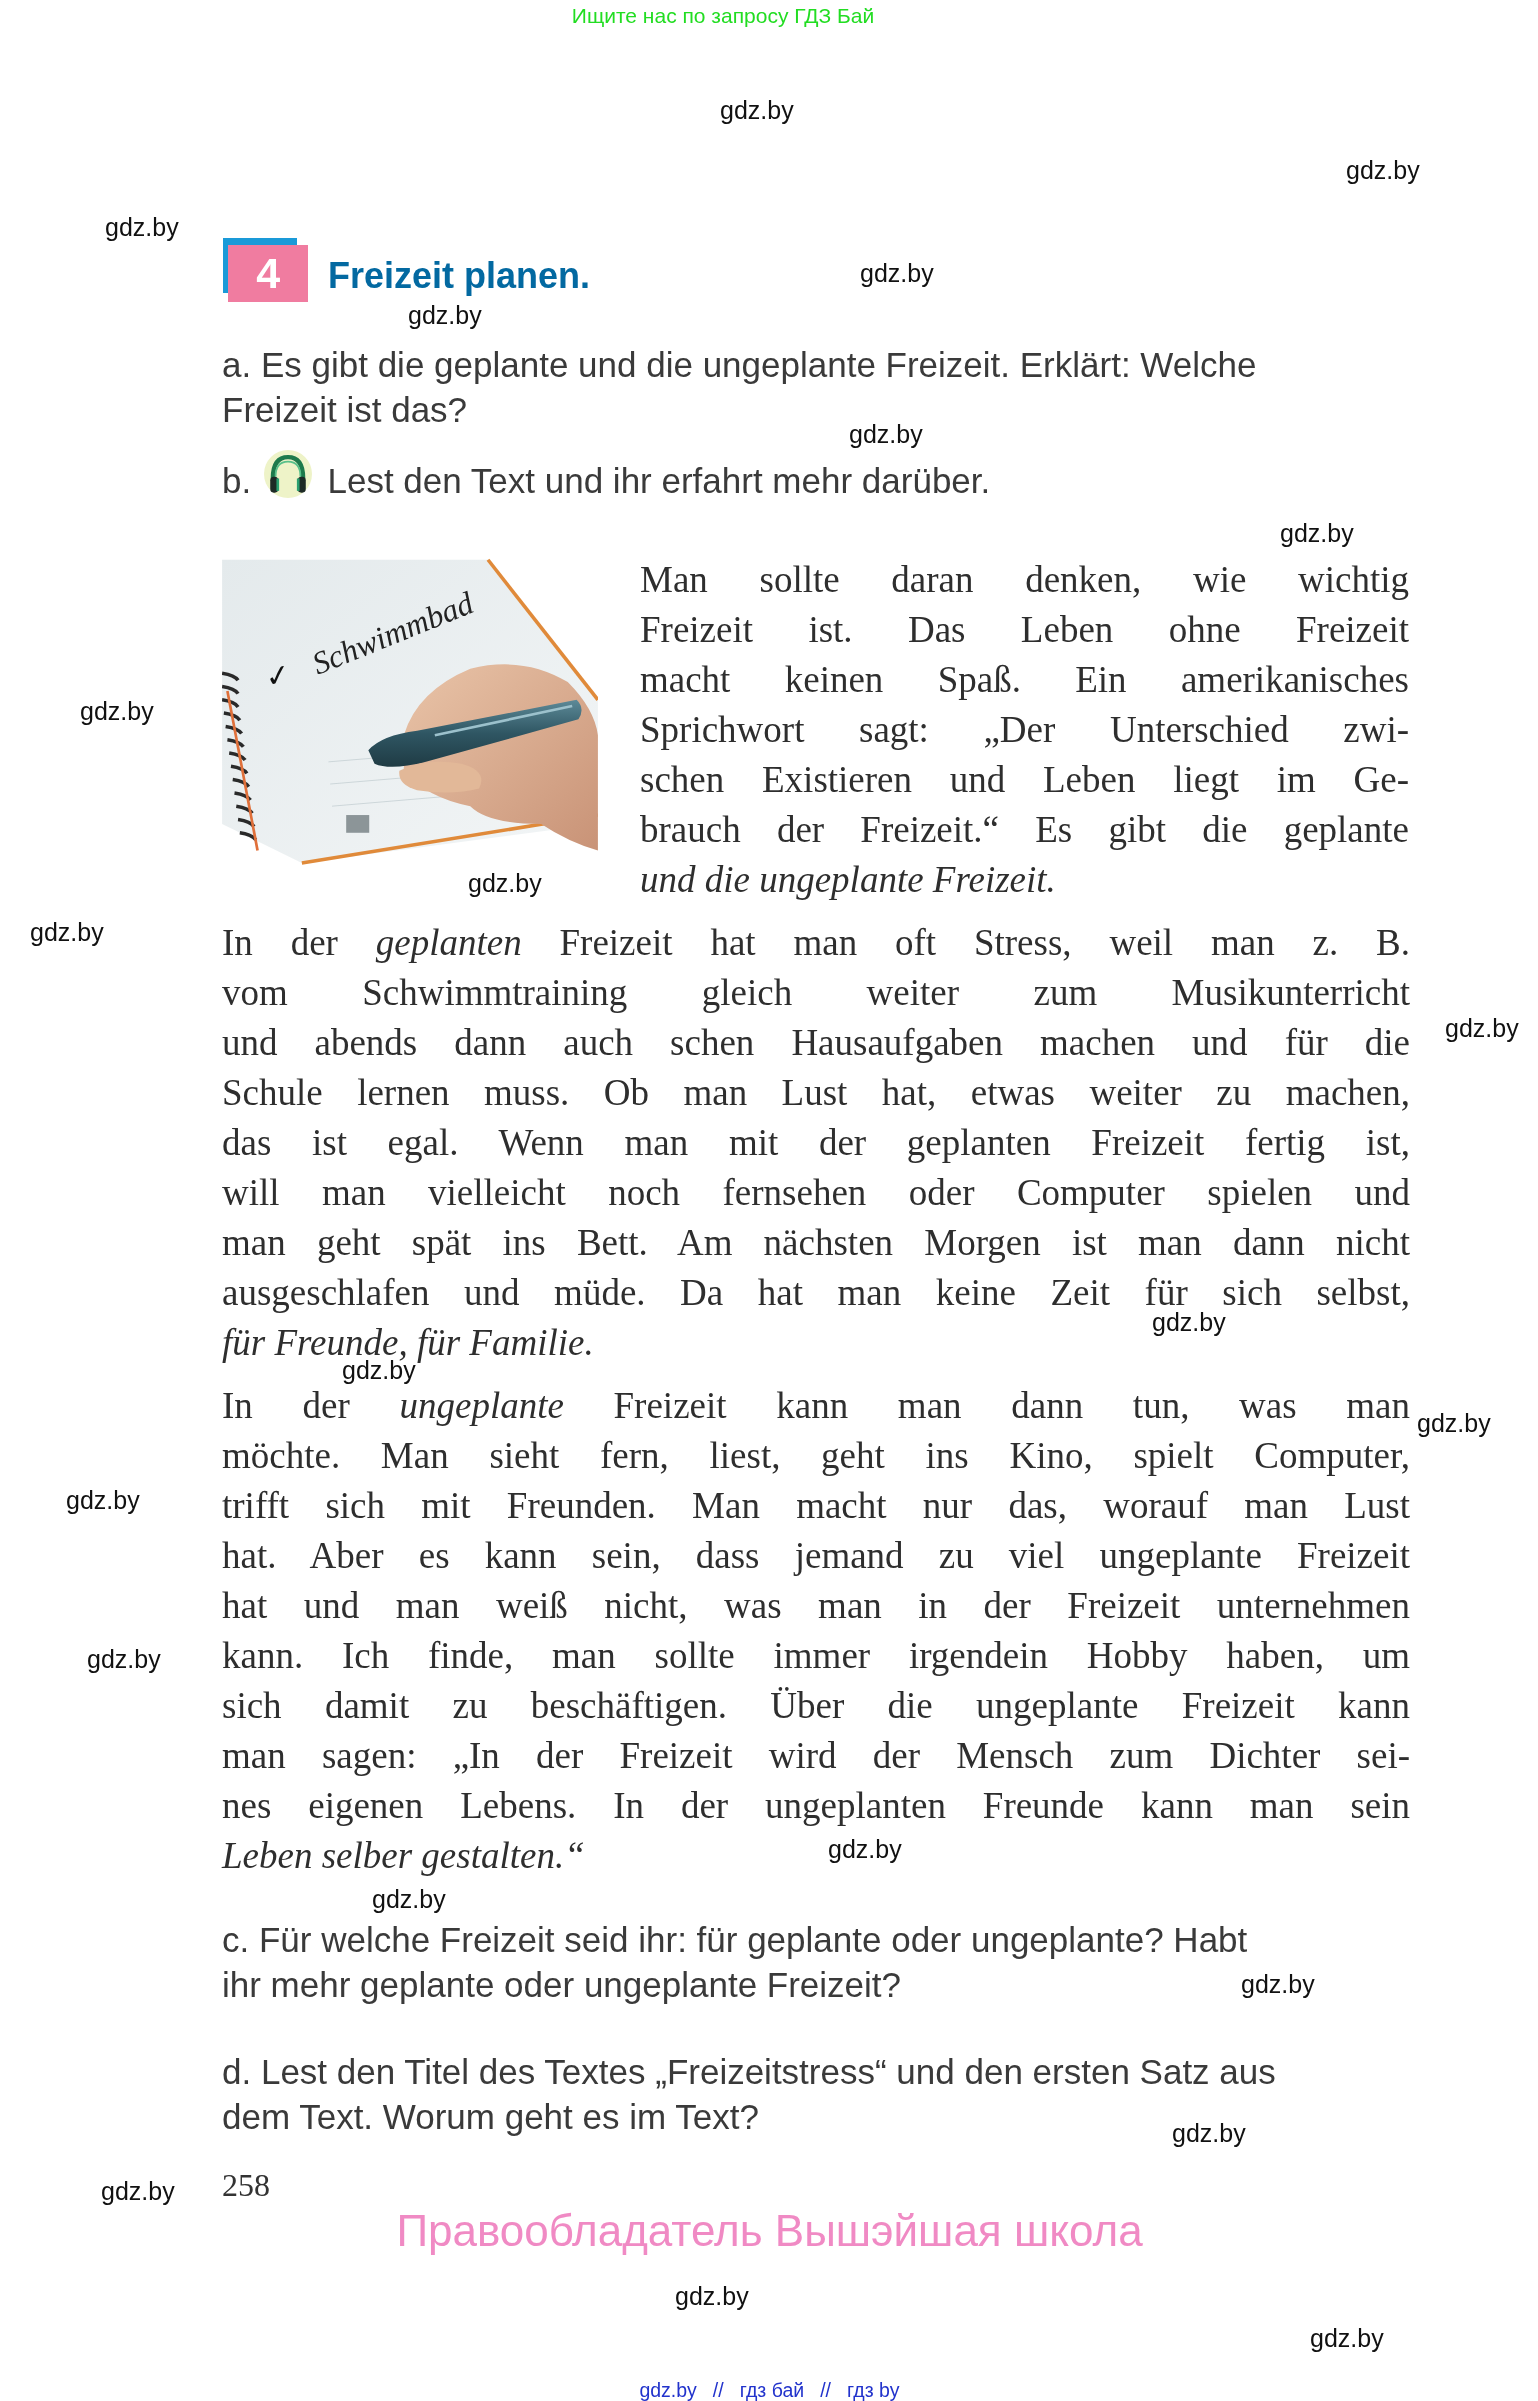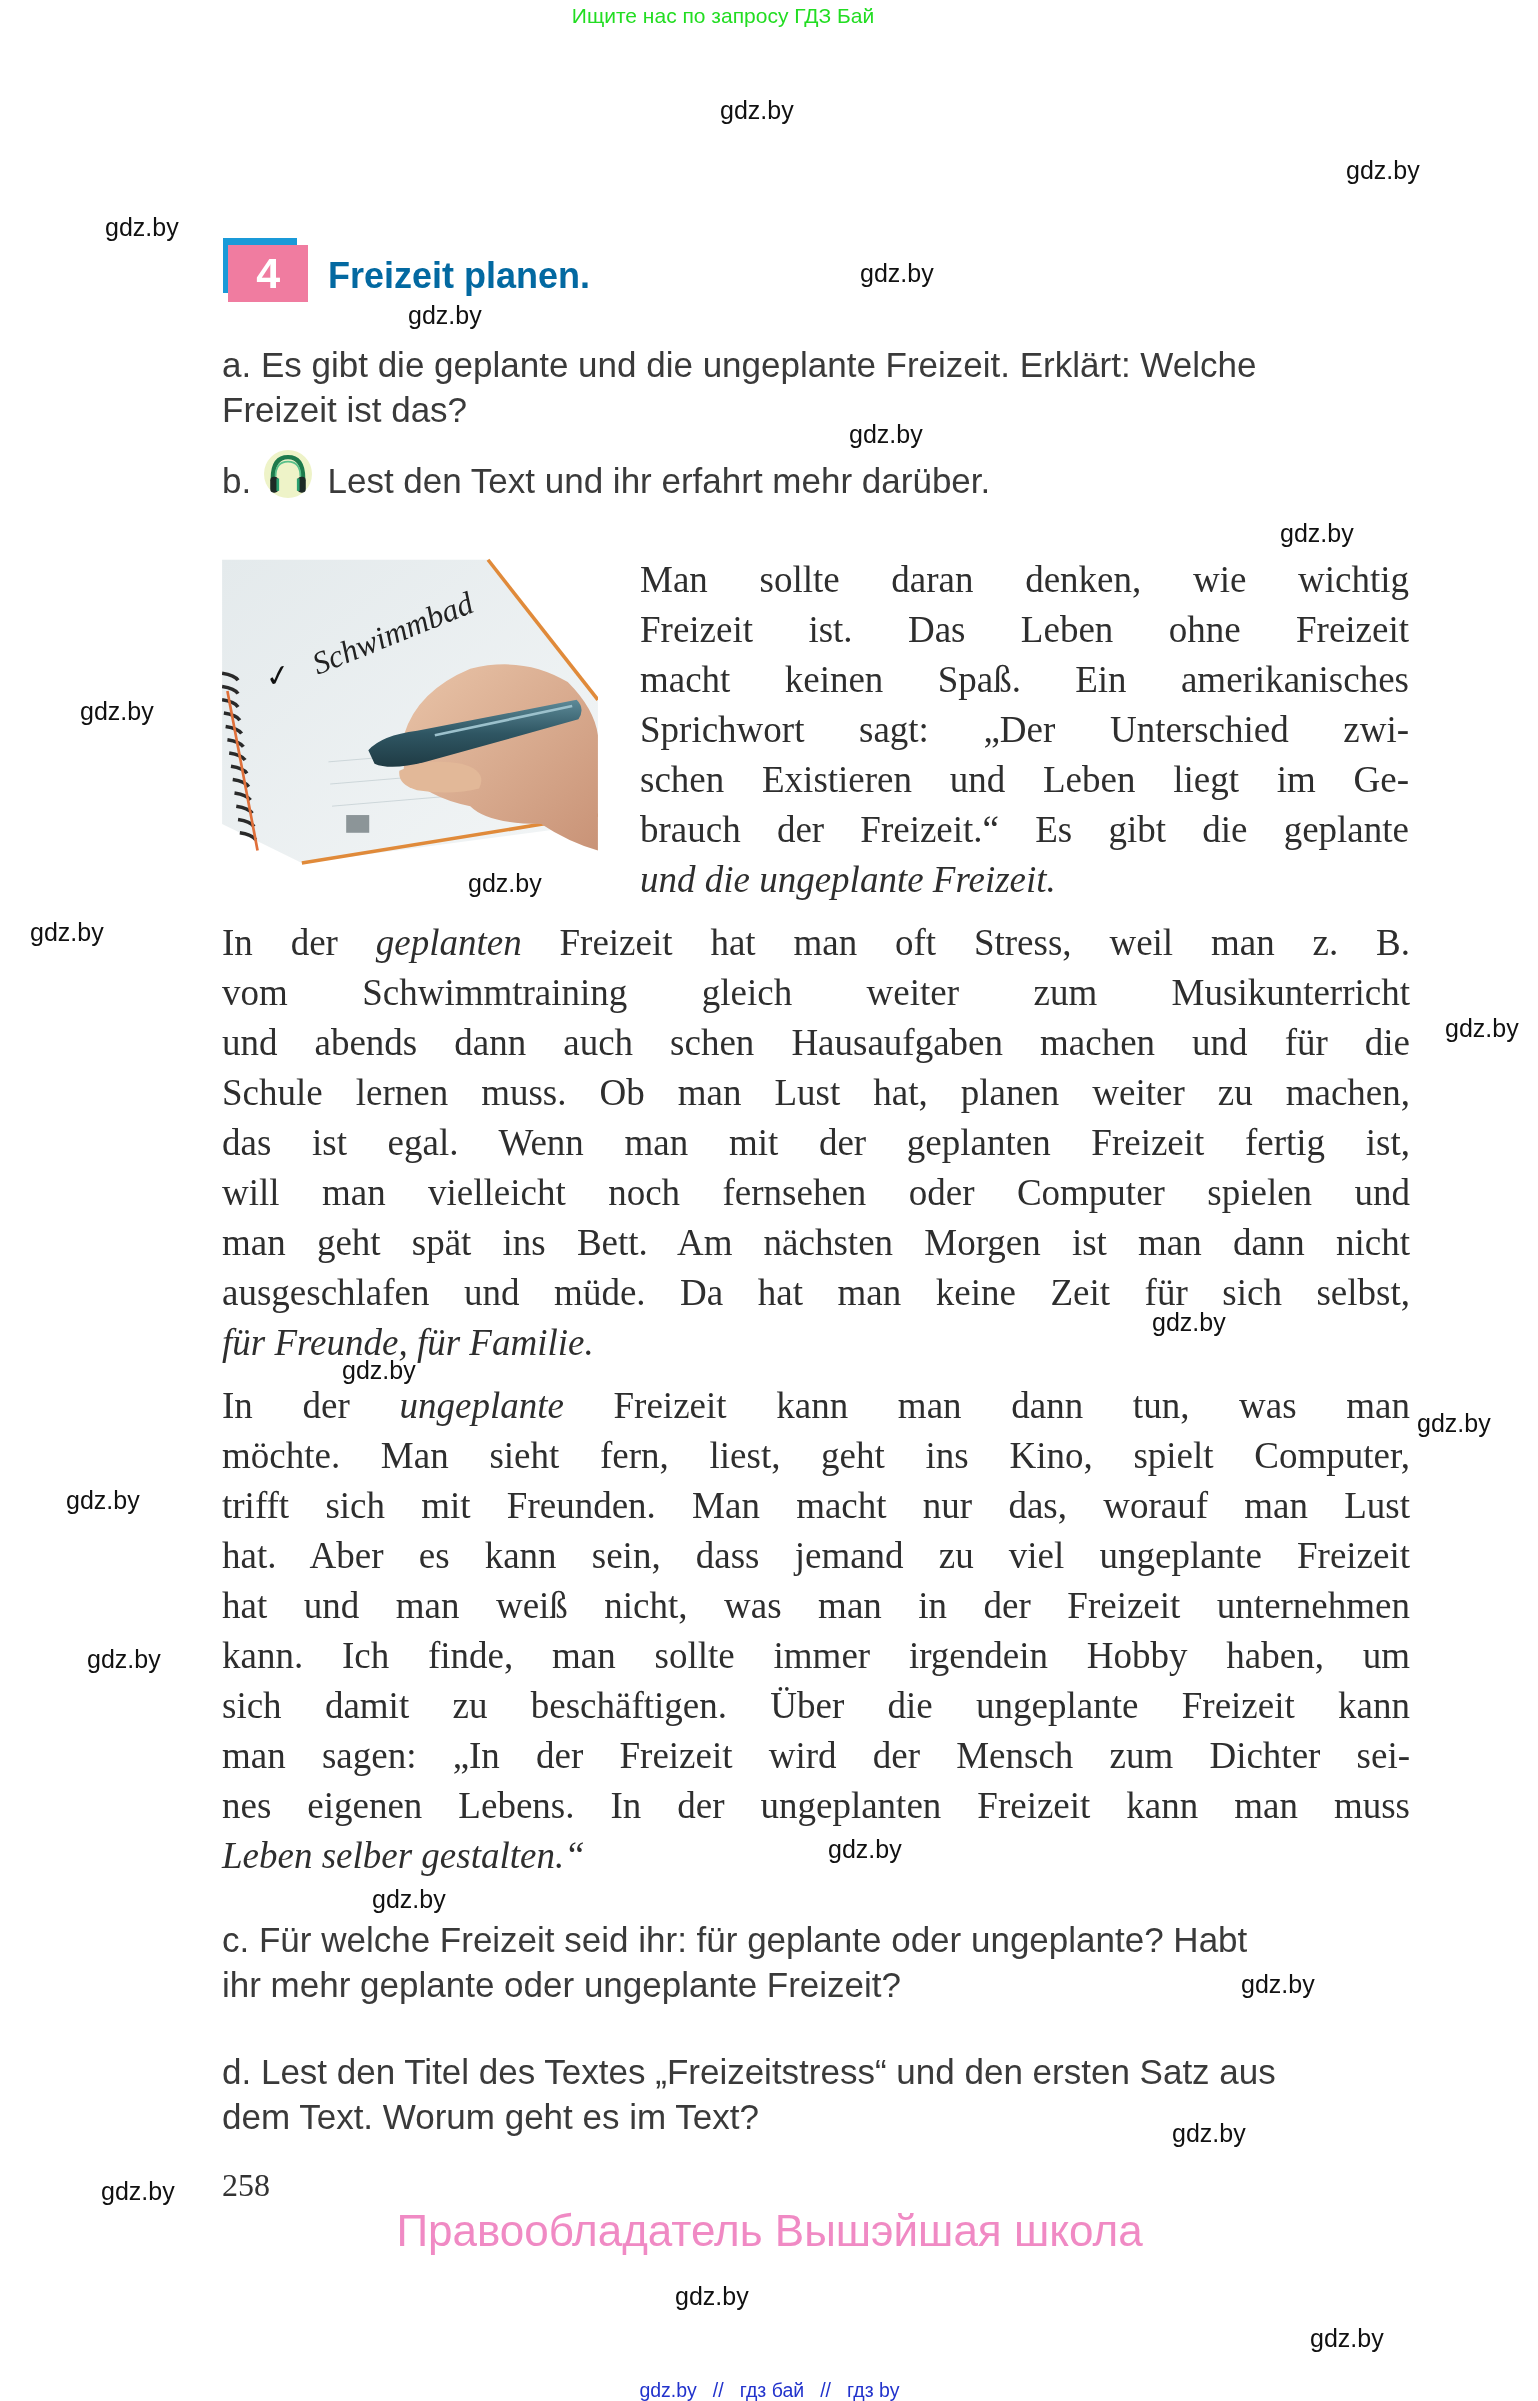--- a/index.html
+++ b/index.html
@@ -144,38 +144,38 @@
   <span class="line">Sprichwort sagt: „Der Unterschied zwi-</span>
   <span class="line">schen Existieren und Leben liegt im Ge-</span>
   <span class="line">brauch der Freizeit.“ Es gibt die geplante</span>
   <span class="line last">und die ungeplante Freizeit.</span>
 </div>
 
 <div class="serif-block" style="left:222px;top:918px;width:1188px;">
   <span class="line"><span>In der </span><i>geplanten</i><span> Freizeit hat man oft Stress, weil man z. B.</span></span>
   <span class="line">vom Schwimmtraining gleich weiter zum Musikunterricht</span>
   <span class="line">und abends dann auch schen Hausaufgaben machen und für die</span>
-  <span class="line">Schule lernen muss. Ob man Lust hat, planen weiter zu machen,</span>
+  <span class="line">Schule lernen muss. Ob man Lust hat, etwas weiter zu machen,</span>
   <span class="line">das ist egal. Wenn man mit der geplanten Freizeit fertig ist,</span>
   <span class="line">will man vielleicht noch fernsehen oder Computer spielen und</span>
   <span class="line">man geht spät ins Bett. Am nächsten Morgen ist man dann nicht</span>
   <span class="line">ausgeschlafen und müde. Da hat man keine Zeit für sich selbst,</span>
   <span class="line last">für Freunde, für Familie.</span>
 </div>
 
 <div class="serif-block" style="left:222px;top:1381px;width:1188px;">
   <span class="line"><span>In der </span><i>ungeplante</i><span> Freizeit kann man dann tun, was man</span></span>
   <span class="line">möchte. Man sieht fern, liest, geht ins Kino, spielt Computer,</span>
   <span class="line">trifft sich mit Freunden. Man macht nur das, worauf man Lust</span>
   <span class="line">hat. Aber es kann sein, dass jemand zu viel ungeplante Freizeit</span>
   <span class="line">hat und man weiß nicht, was man in der Freizeit unternehmen</span>
   <span class="line">kann. Ich finde, man sollte immer irgendein Hobby haben, um</span>
   <span class="line">sich damit zu beschäftigen. Über die ungeplante Freizeit kann</span>
   <span class="line">man sagen: „In der Freizeit wird der Mensch zum Dichter sei-</span>
-  <span class="line">nes eigenen Lebens. In der ungeplanten Freizeit kann man muss</span>
+  <span class="line">nes eigenen Lebens. In der ungeplanten Freunde kann man sein</span>
   <span class="line last">Leben selber gestalten.“</span>
 </div>
 
 <div class="instr" style="top:1917px;">
   <div>c. Für welche Freizeit seid ihr: für geplante oder ungeplante? Habt</div>
   <div>ihr mehr geplante oder ungeplante Freizeit?</div>
 </div>
 
 <div class="instr" style="top:2049px;">
   <div>d. Lest den Titel des Textes „Freizeitstress“ und den ersten Satz aus</div>

